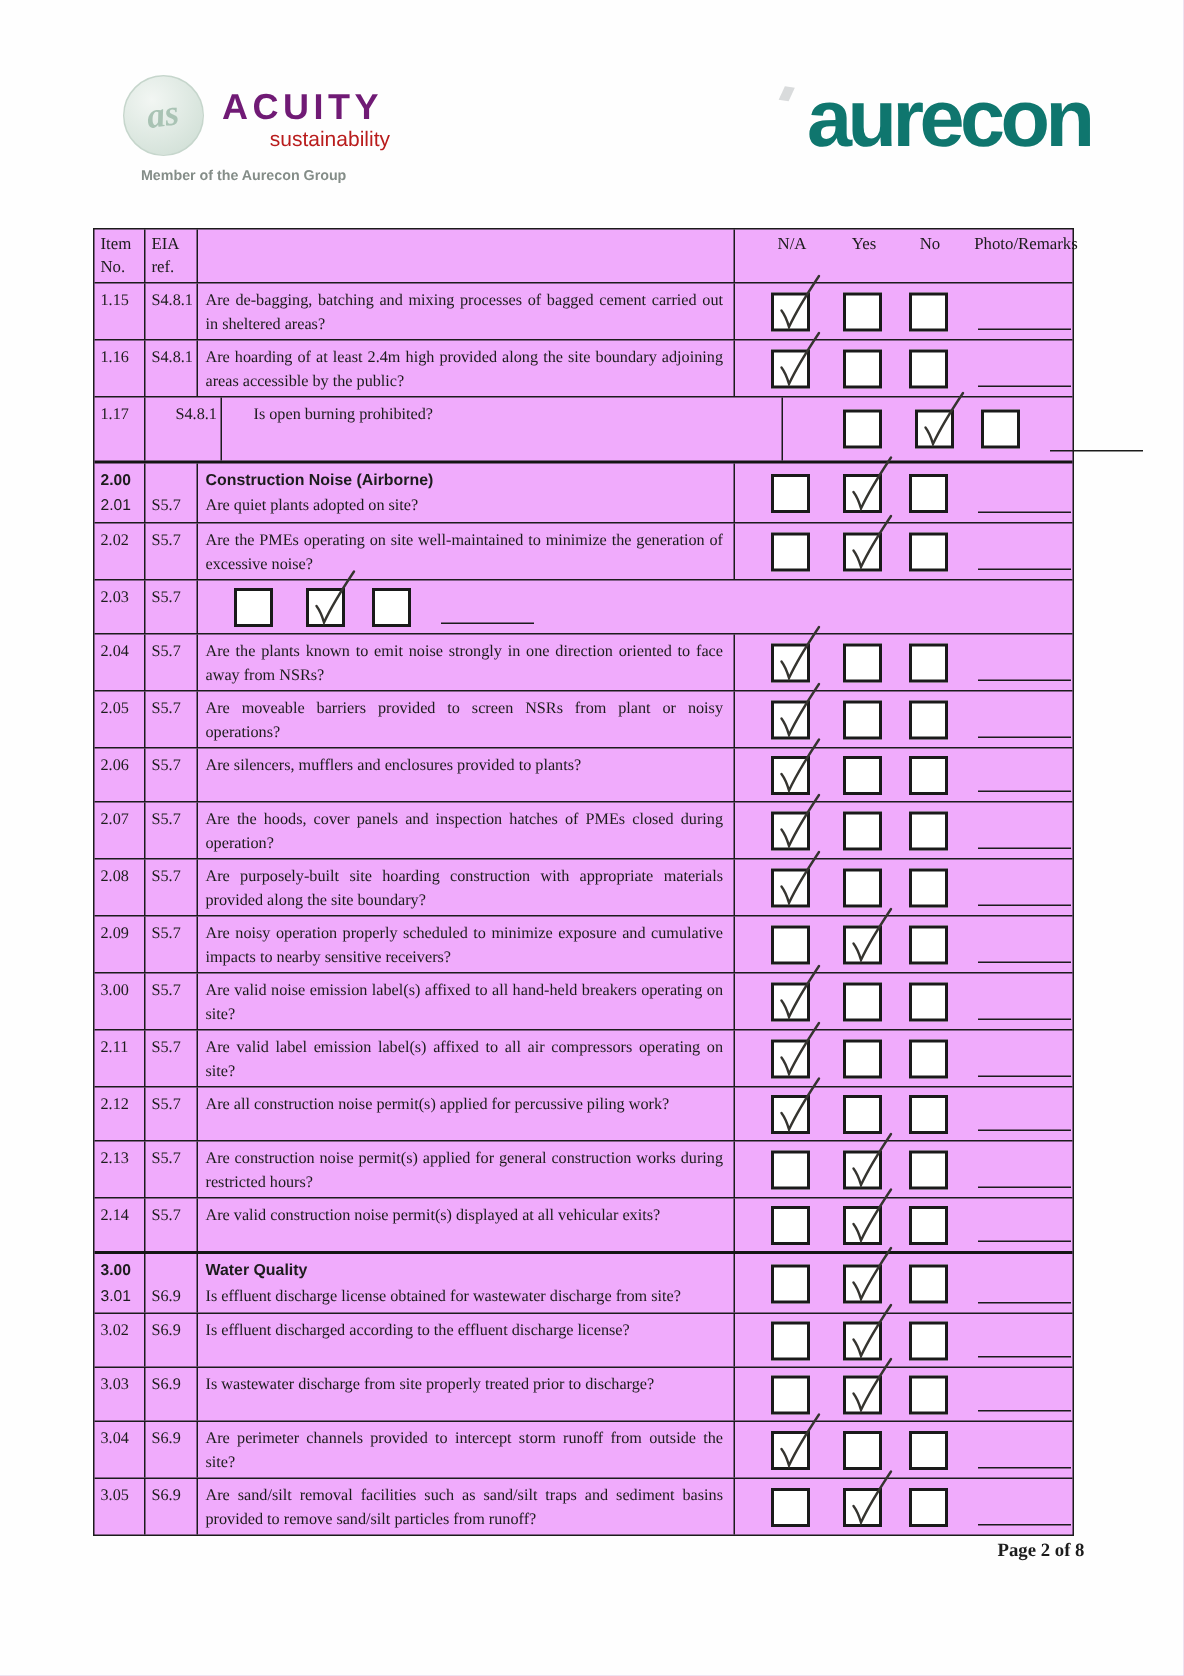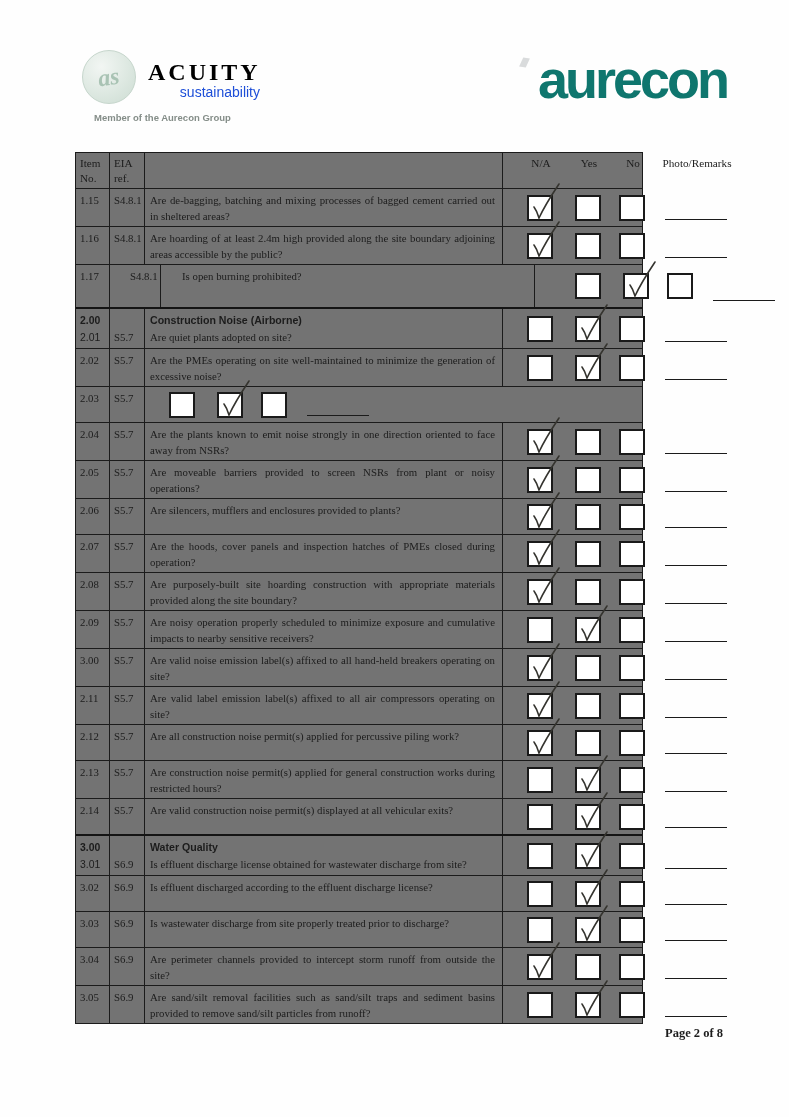--- a/index.html
+++ b/index.html
@@ -8,38 +8,38 @@
 
   
   .acuity{position:absolute;left:82px;top:50px;width:200px;}
   .acuity-row{display:flex;align-items:flex-start;}
   .acuity-circle{width:52px;height:52px;border-radius:50%;flex:0 0 auto;
     background:radial-gradient(circle at 35% 30%, #f2f6f3 0%, #dde8e1 55%, #ccdcd2 100%);
     border:1px solid #c6d6cc;display:flex;align-items:center;justify-content:center;}
   .acuity-monogram{font-family:"Liberation Serif",serif;font-style:italic;font-weight:bold;
     font-size:24px;color:#a9c3b4;transform:rotate(-8deg);}
   .acuity-textcol{margin-left:12px;margin-top:10px;width:112px;}
-  .acuity-name{font-family:Liberation Serif, serif;font-weight:bold;font-size:24px;
-    line-height:24px;letter-spacing:3px;color:#000000;}
+  .acuity-name{font-family:Liberation Sans, sans-serif;font-weight:bold;font-size:24px;
+    line-height:24px;letter-spacing:3px;color:#701a75;}
   .acuity-tag{font-family:"Liberation Sans",sans-serif;font-size:14px;line-height:17px;
-    color:#1d4ed8;text-align:right;}
+    color:#b91c1c;text-align:right;}
   .acuity-member{margin-top:8px;margin-left:12px;font-family:"Liberation Sans",sans-serif;
     font-weight:bold;font-size:9.5px;color:#848d88;white-space:nowrap;}
   .aurecon{position:absolute;right:62px;top:52px;font-family:"Liberation Sans",sans-serif;
     font-weight:bold;font-size:54px;line-height:54px;letter-spacing:-3px;color:#0f766e;}
   .aurecon-mark{position:absolute;left:521px;top:58px;width:7px;height:9px;background:#b9bec0;
     opacity:.55;transform:skewX(-18deg) rotate(8deg);}
 
   
   .title{position:absolute;top:130px;left:0;width:100%;text-align:center;
     font-weight:bold;font-size:13.6px;white-space:pre;}
 
   
-  .checklist{position:absolute;left:75px;top:152px;width:568px;
-    border:1.6px solid #1b1b1b;box-sizing:border-box;background:#737373;}
+  .checklist{position:absolute;left:62px;top:152px;width:654px;
+    border:1.6px solid #1b1b1b;box-sizing:border-box;background:#f0abfc;}
   .row{display:grid;grid-template-columns:34px 35px 358px 1fr;position:relative;
     border-top:1.4px solid #1b1b1b;min-height:35px;}
   .row:first-child{border-top:none;}
   .row.thick{border-top:2.6px solid #141414;}
   .row.tall{min-height:42px;gap:16px;}
   .cell{padding:3px 4px 2px 4px;font-size:10.8px;line-height:16px;box-sizing:border-box;}
   .cell.item,.cell.ref{border-right:1.4px solid #1b1b1b;}
   .cell.q{border-right:1.4px solid #1b1b1b;text-align:justify;padding:3px 7px 2px 5px;}
   .cell.ans{position:relative;padding:0;}
   .header-row{min-height:33px;}

